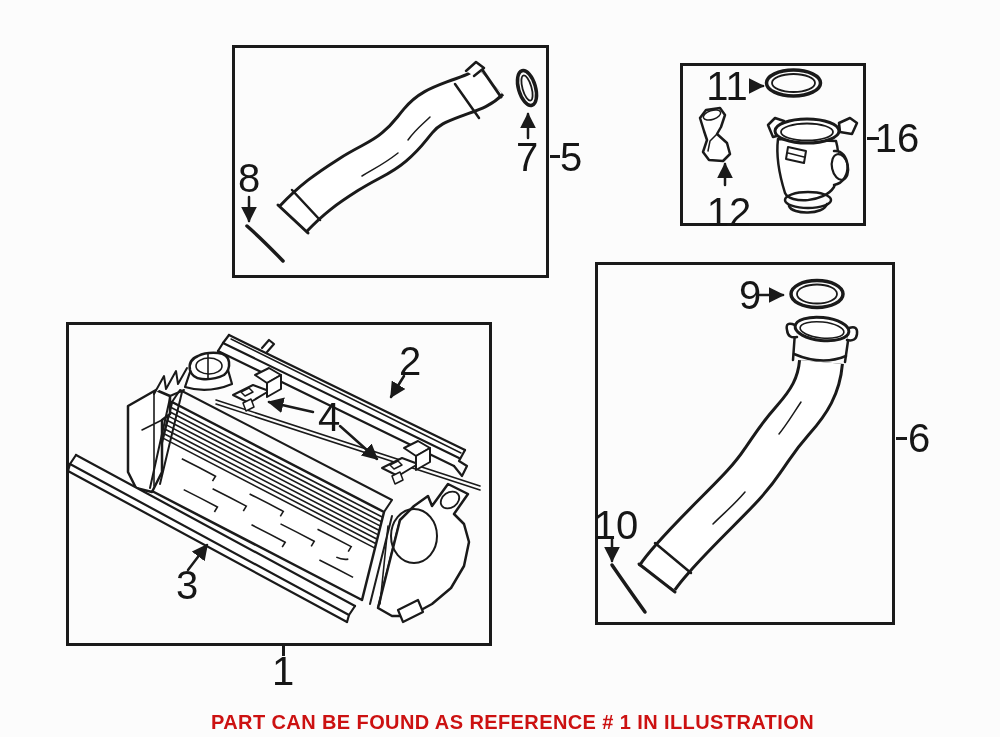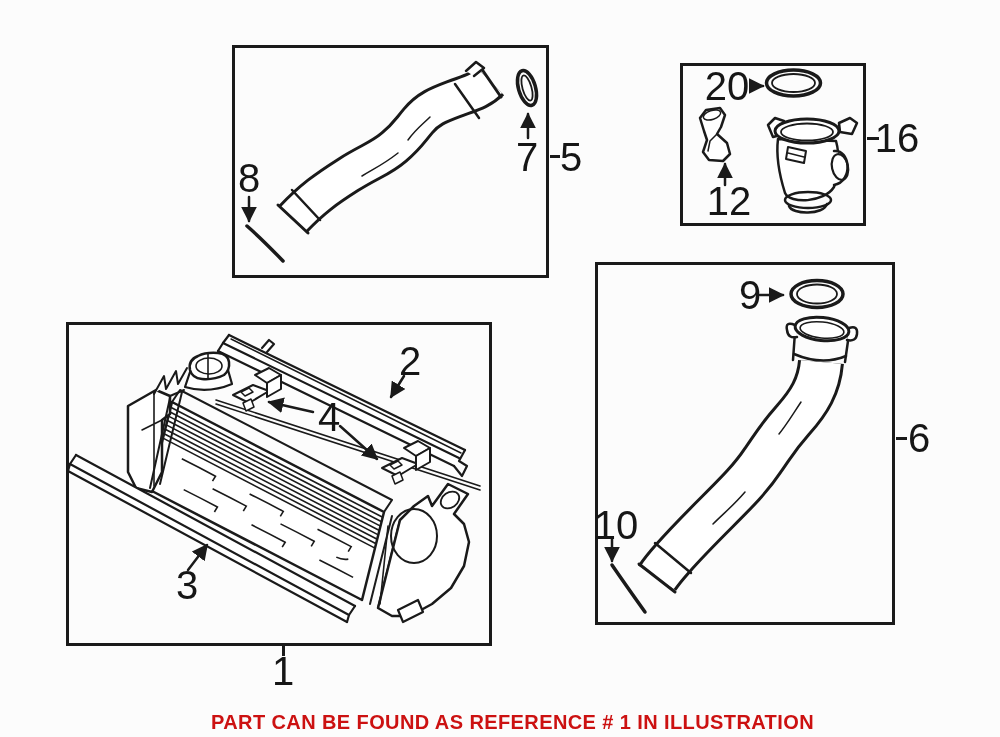--- a/index.html
+++ b/index.html
@@ -224,21 +224,21 @@
 <div class="callout" style="left:410px;top:361px;">2</div>
 <div class="callout" style="left:187px;top:585px;">3</div>
 <div class="callout" style="left:329px;top:417px;">4</div>
 <div class="callout" style="left:571px;top:157px;">5</div>
 <div class="callout" style="left:919px;top:438px;">6</div>
 <div class="callout" style="left:527px;top:157px;">7</div>
 <div class="callout" style="left:249px;top:178px;">8</div>
 <div class="callout" style="left:750px;top:295px;">9</div>
 <div class="callout" style="left:616px;top:525px;text-align:right;">10</div>
 <div class="callout" style="left:897px;top:138px;">16</div>
-<div class="callout" style="left:729px;top:201px;">12</div>
-<div class="callout" style="left:727px;top:86px;">20</div>
+<div class="callout" style="left:729px;top:212px;">12</div>
+<div class="callout" style="left:727px;top:86px;">11</div>
 
 <div class="tick" style="left:550px;top:155px;width:10px;height:3px;"></div>
 <div class="tick" style="left:867px;top:137px;width:12px;height:3px;"></div>
 <div class="tick" style="left:896px;top:437px;width:11px;height:3px;"></div>
 <div class="tick" style="left:282px;top:644px;width:3px;height:12px;"></div>
 
 <div class="footer-note">PART CAN BE FOUND AS REFERENCE # 1 IN ILLUSTRATION</div>
 
 </body></html>

